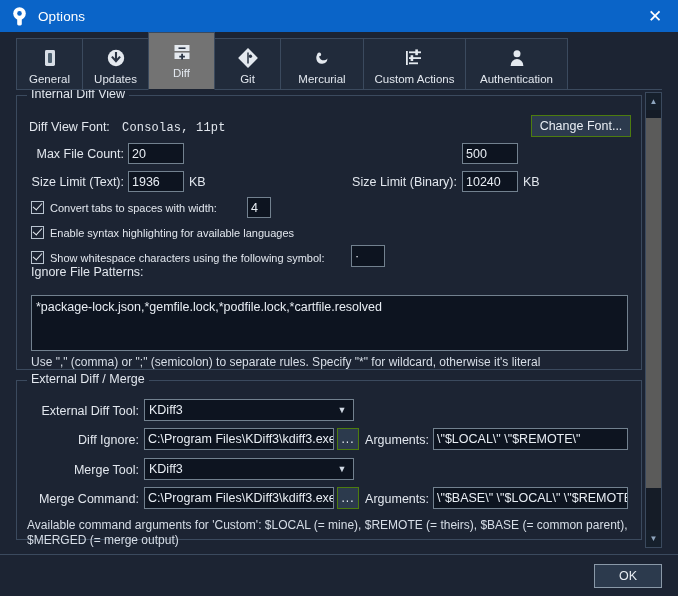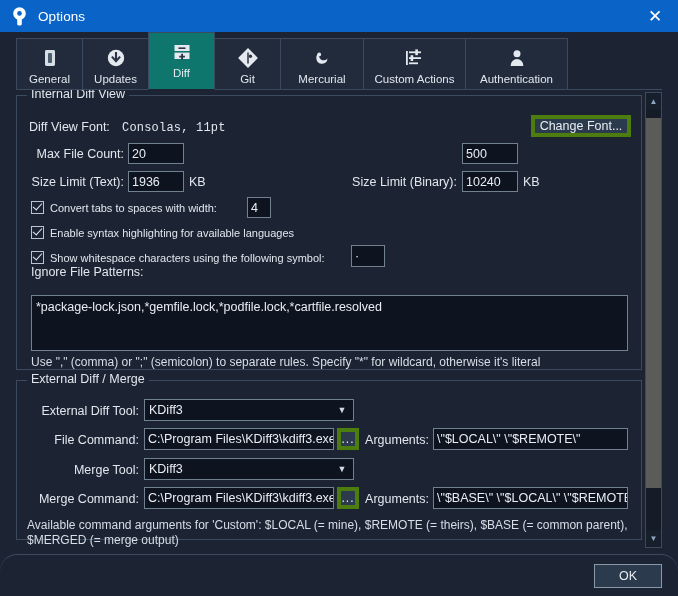--- a/index.html
+++ b/index.html
@@ -75,21 +75,21 @@
     padding-top: 6px;
     color: #e2e7ee;
     font-size: 11.5px;
     position: relative;
     z-index: 1;
     cursor: default;
   }
   .tab.wide  { width: 84px; }
   .tab.widest{ width: 103px; }
   .tab.selected {
-    background: #0f766e;
+    background: #737373;
     border-bottom-color: #1c2433;
     height: 58px;
     padding-top: 6px;
     z-index: 3;
   }
   .tab-icon {
     height: 26px;
     display: flex; align-items: center; justify-content: center;
     margin-bottom: 2px;
   }
@@ -188,21 +188,21 @@
     color: #e8edf3;
     font-size: 12.5px;
     padding: 3px 4px;
     overflow: hidden;
     cursor: text;
     line-height: 16px;
   }
   .btn {
     position: absolute;
     background: #2c3a4d;
-    border: 4px solid #4d7c0f;
+    border: 1px solid #4d7c0f;
     color: #e8edf3;
     font-size: 12.5px;
     display: flex; align-items: center; justify-content: center;
     cursor: default;
   }
   .btn.small { font-size: 12px; letter-spacing: 1px; }
 
   .checkrow {
     position: absolute;
     display: flex;
@@ -259,21 +259,20 @@
   
   .footer {
     flex: 0 0 42px;
     background: #1c2433;
     border-top: 1px solid #3b4a5e;
     display: flex;
     align-items: center;
     justify-content: flex-end;
     padding-right: 16px;
     position: relative;
-    border-radius: 17px;
   }
   .ok-button {
     width: 68px; height: 24px;
     background: #2c3a4d;
     border: 1px solid #8a99a8;
     color: #e8edf3;
     font-size: 12.5px;
     display: flex; align-items: center; justify-content: center;
     cursor: default;
   }
@@ -426,21 +425,21 @@
 
       <div class="group" style="left:0px; top:290px; width:626px; height:160px;">
         <div class="group-title">External Diff / Merge</div>
 
         <div class="lbl right" style="left:0px; top:23px; width:122px;">External Diff Tool:</div>
         <div class="combo" style="left:127px; top:18px; width:210px; height:22px;">
           <span class="combo-val">KDiff3</span>
           <span class="chev">▼</span>
         </div>
 
-        <div class="lbl right" style="left:0px; top:52px; width:122px;">File Command:</div>
+        <div class="lbl right" style="left:0px; top:52px; width:122px;">Diff Ignore:</div>
         <div class="field" style="left:127px; top:47px; width:190px; height:22px;">C:\Program Files\KDiff3\kdiff3.exe</div>
         <div class="btn small" style="left:320px; top:47px; width:22px; height:22px;">...</div>
         <div class="lbl right" style="left:348px; top:52px; width:64px;">Arguments:</div>
         <div class="field" style="left:416px; top:47px; width:195px; height:22px;">\"$LOCAL\" \"$REMOTE\"</div>
 
         <div class="lbl right" style="left:0px; top:82px; width:122px;">Merge Tool:</div>
         <div class="combo" style="left:127px; top:77px; width:210px; height:22px;">
           <span class="combo-val">KDiff3</span>
           <span class="chev">▼</span>
         </div>

